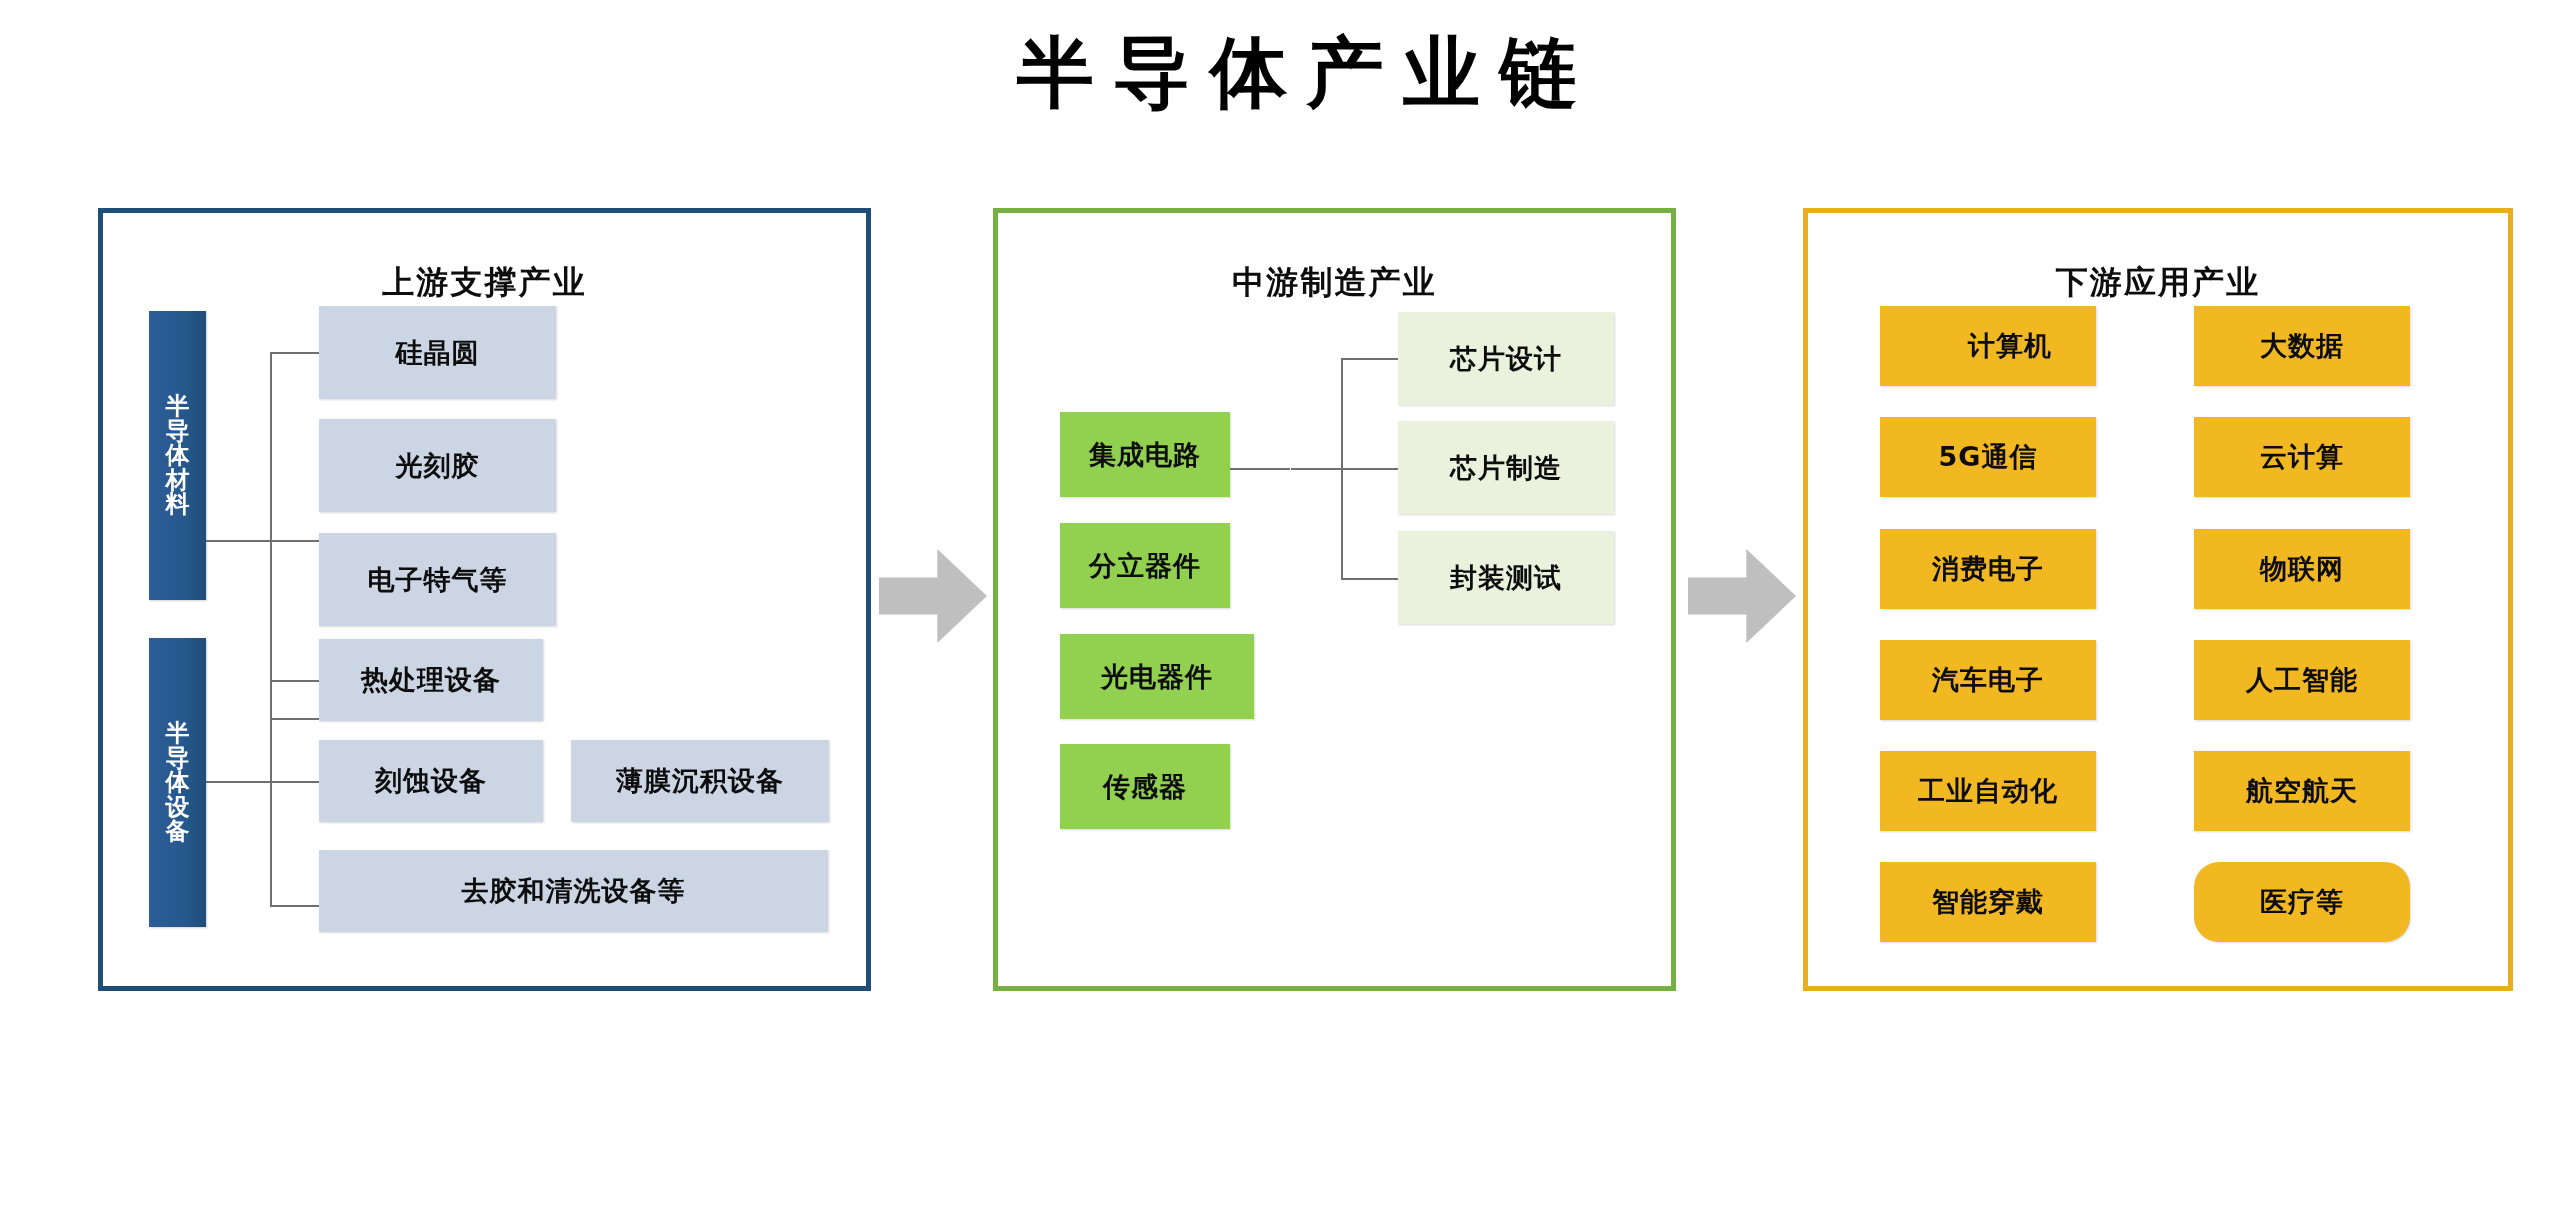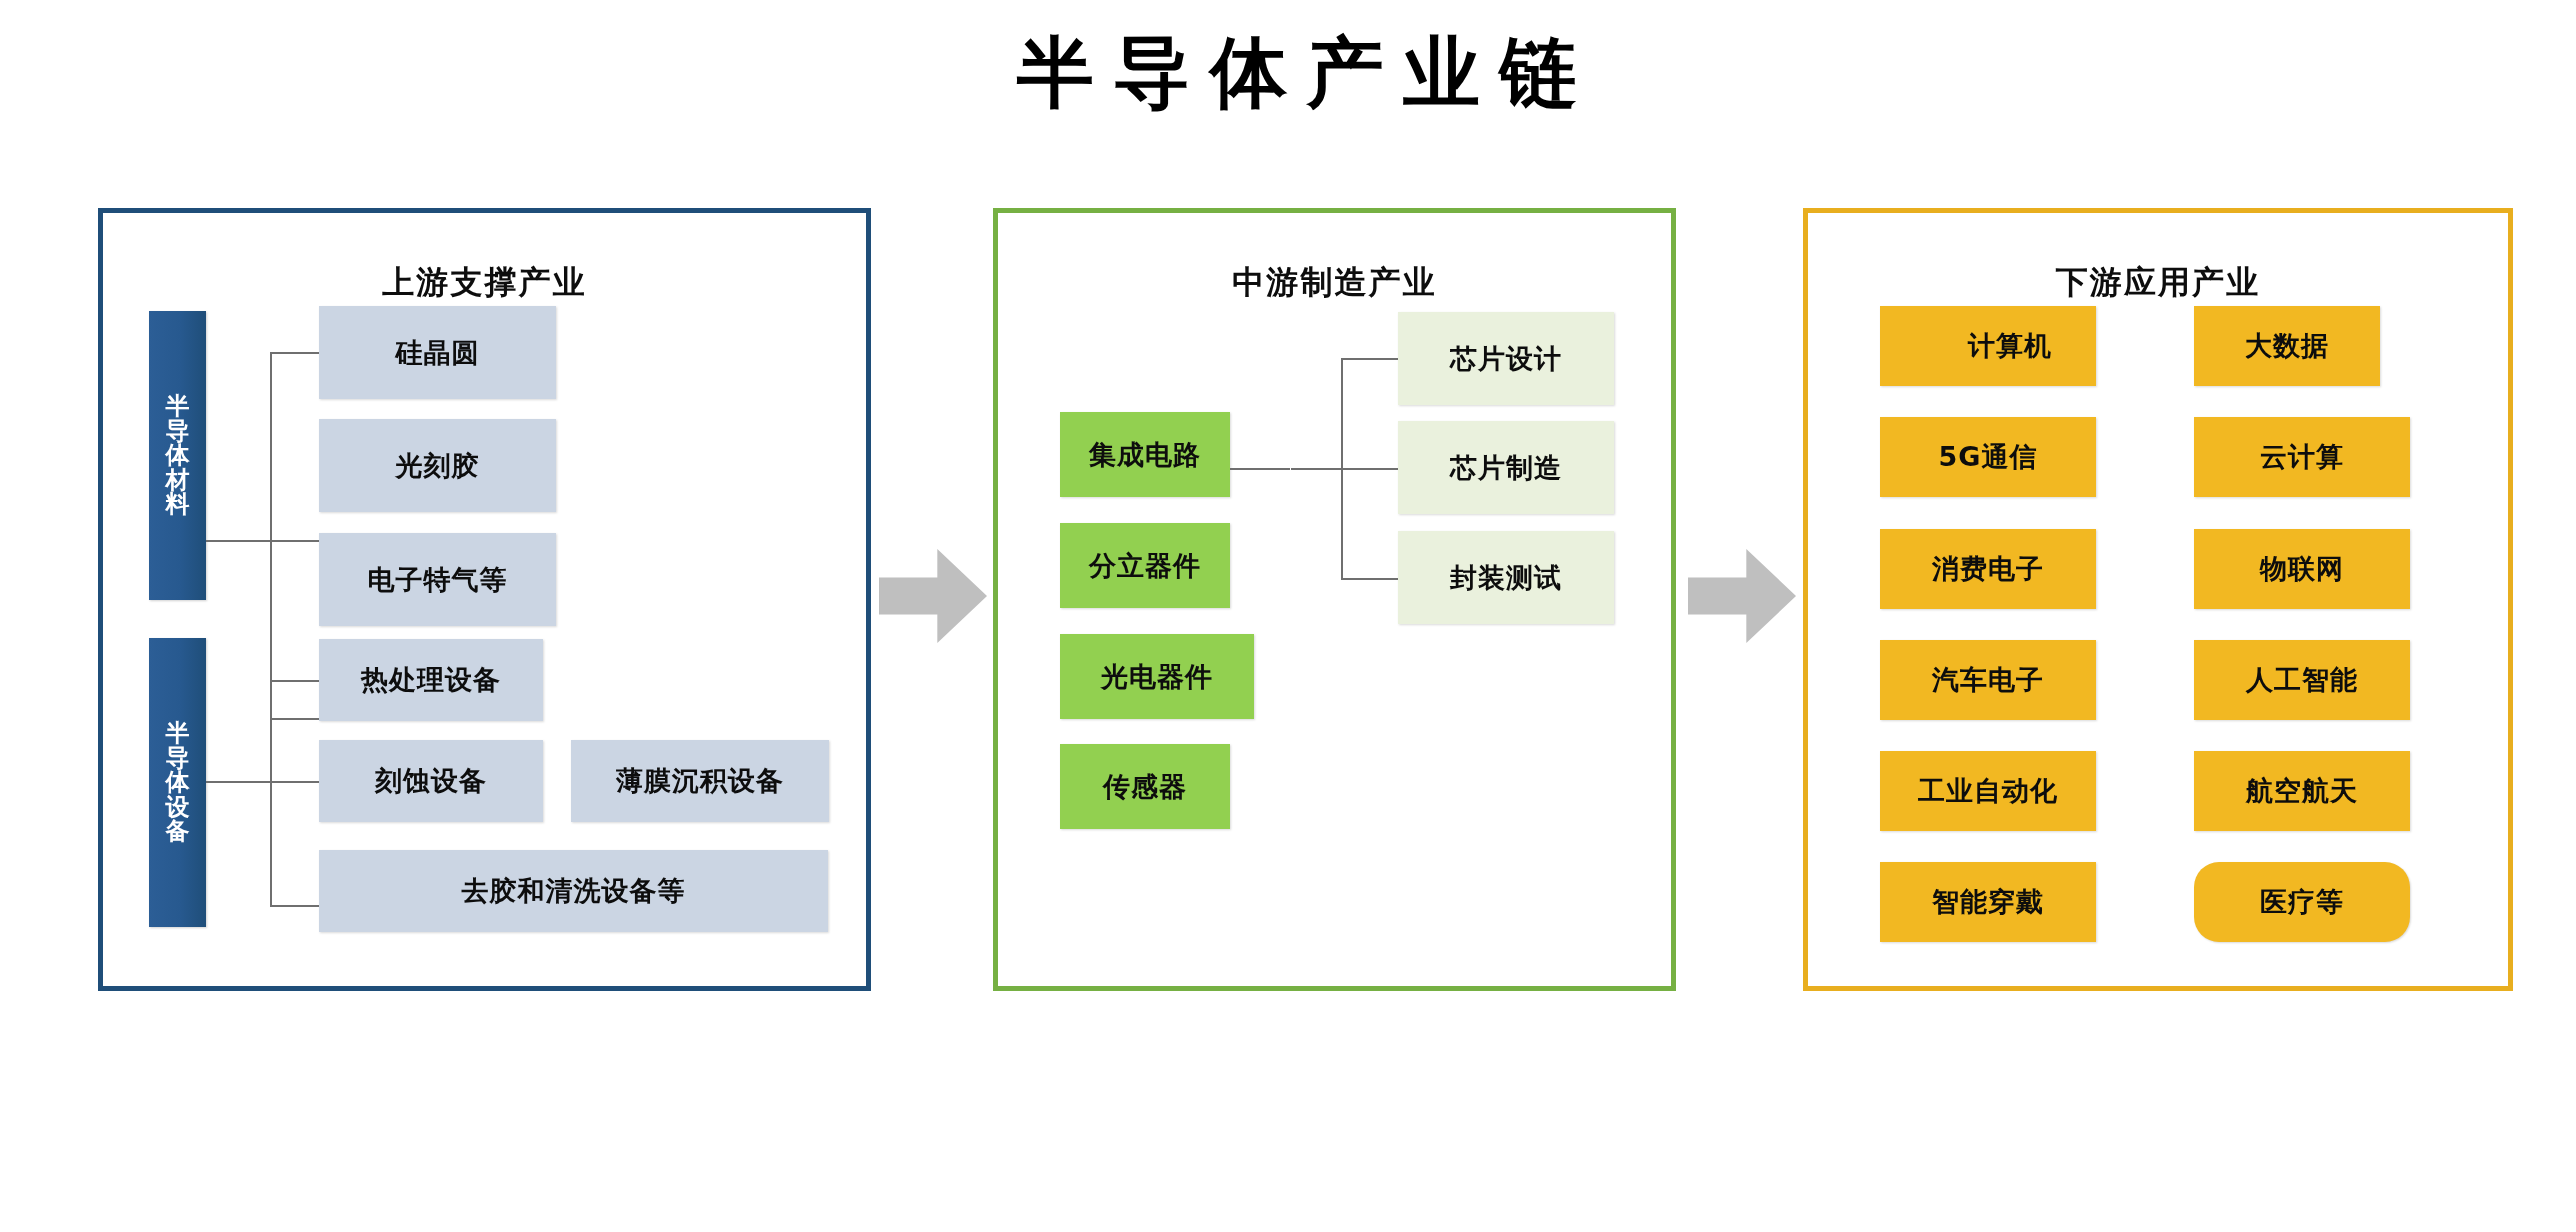--- a/index.html
+++ b/index.html
@@ -191,21 +191,21 @@
   <div class="box box-orange" style="left:1880px;top:640px;width:216px;height:80px;">
     <span>汽车电子</span>
   </div>
   <div class="box box-orange" style="left:1880px;top:751px;width:216px;height:80px;">
     <span>工业自动化</span>
   </div>
   <div class="box box-orange" style="left:1880px;top:862px;width:216px;height:80px;">
     <span>智能穿戴</span>
   </div>
 
-  <div class="box box-orange" style="left:2194px;top:306px;width:186px;height:80px;">
+  <div class="box box-orange" style="left:2194px;top:306px;width:216px;height:80px;">
     <span>大数据</span>
   </div>
   <div class="box box-orange" style="left:2194px;top:417px;width:216px;height:80px;">
     <span>云计算</span>
   </div>
   <div class="box box-orange" style="left:2194px;top:529px;width:216px;height:80px;">
     <span>物联网</span>
   </div>
   <div class="box box-orange" style="left:2194px;top:640px;width:216px;height:80px;">
     <span>人工智能</span>

